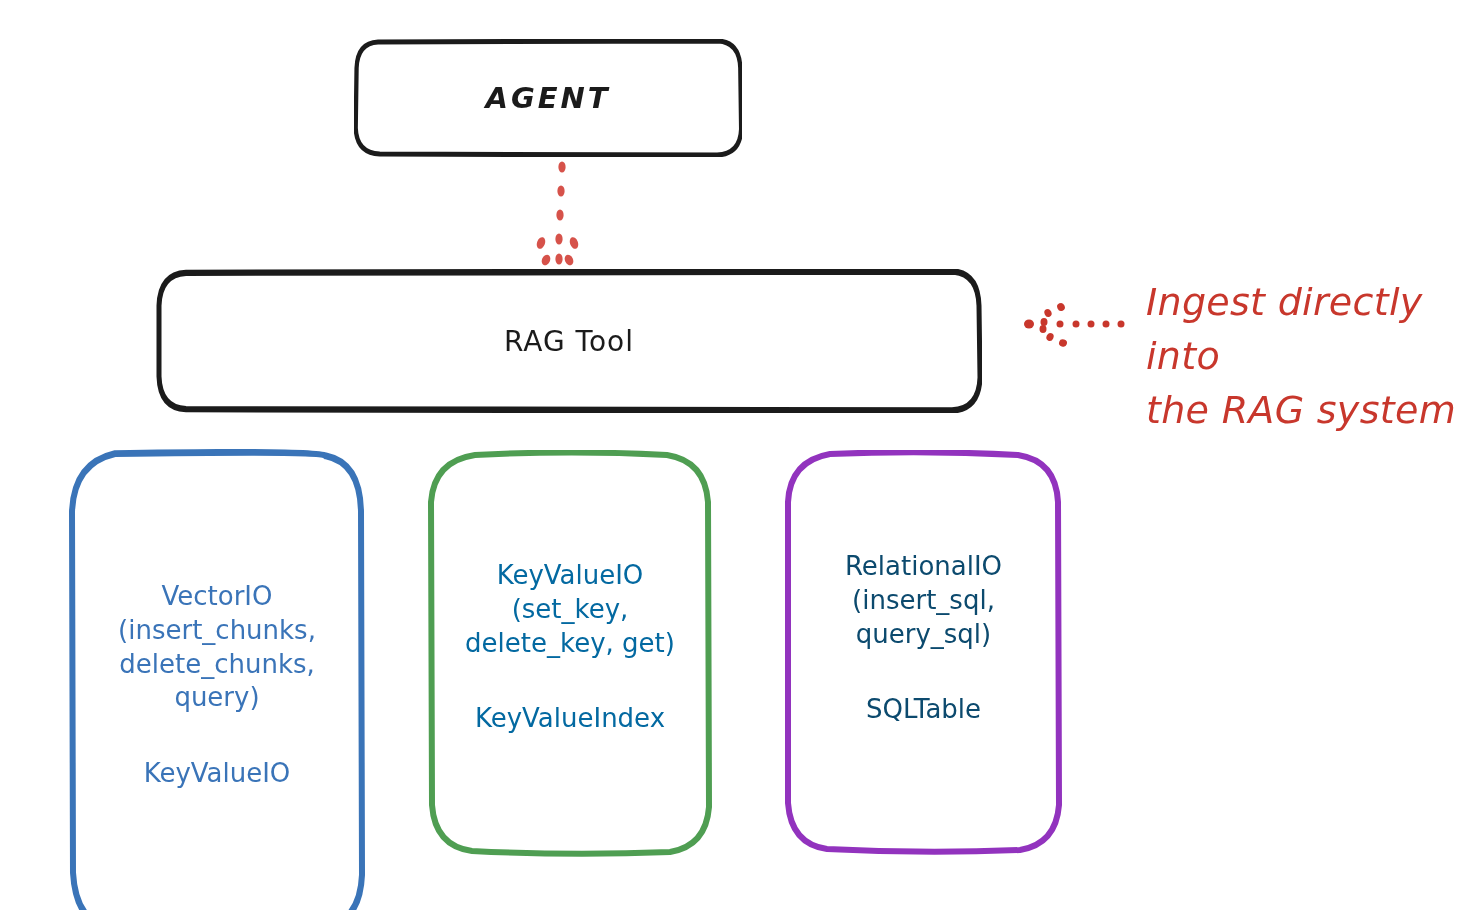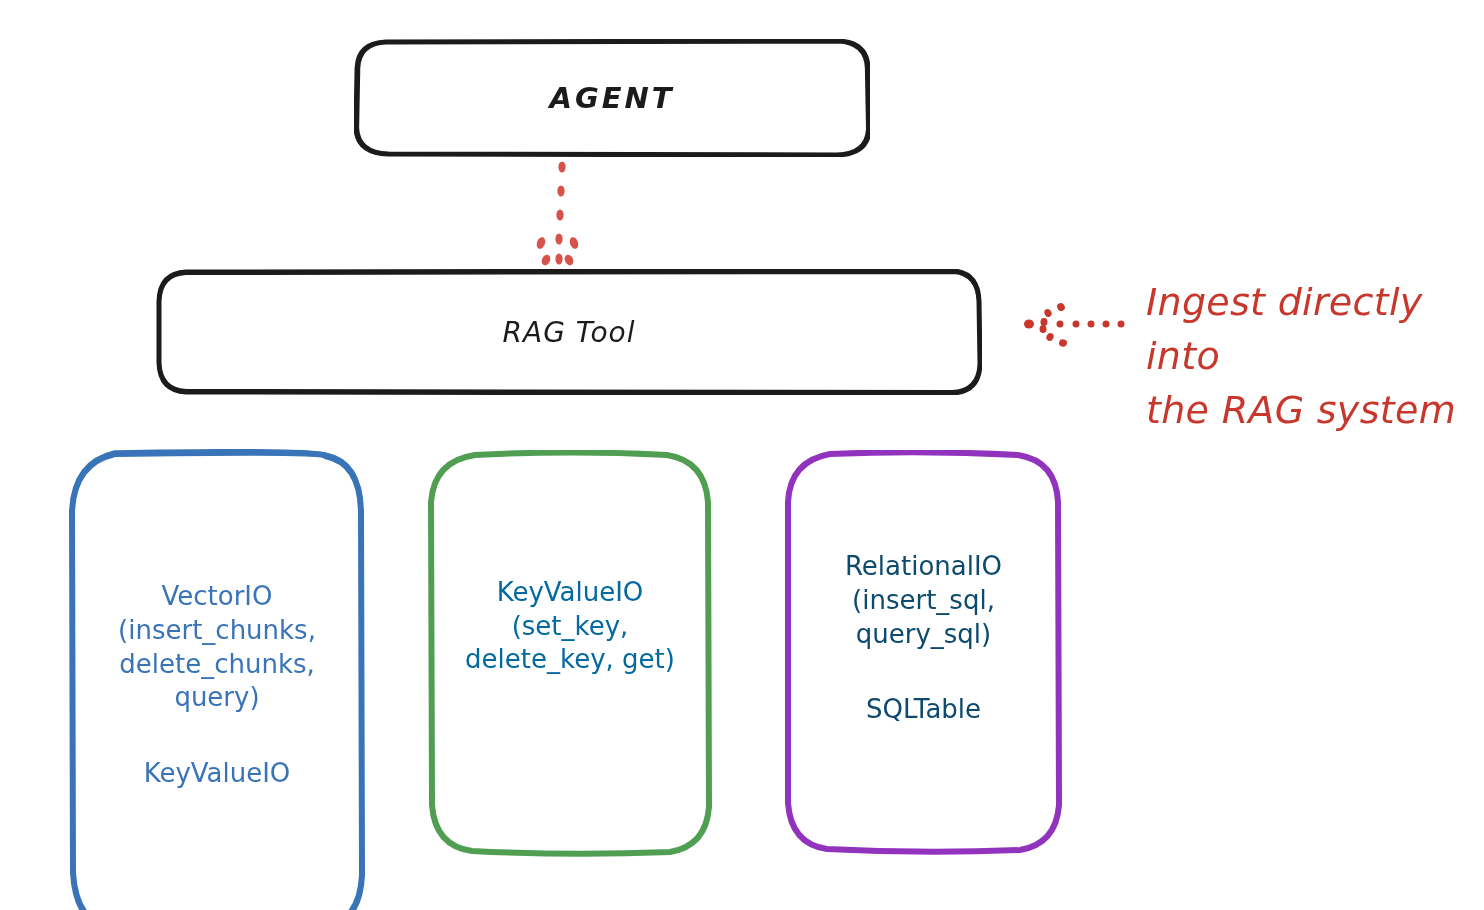--- a/index.html
+++ b/index.html
@@ -41,29 +41,28 @@
     width: 100%;
     display: flex;
     flex-direction: column;
     align-items: center;
   }
 
   
   #agent-node {
     left: 354px;
     top: 39px;
-    width: 516px;
+    width: 388px;
     height: 118px;
   }
   #ragtool-node {
     left: 156px;
     top: 269px;
     width: 826px;
-    height: 126px;
-    font-style: italic;
+    height: 144px;
   }
   .black-label {
     font-family: "DejaVu Sans", sans-serif;
     color: #1b1b1b;
     letter-spacing: 2px;
   }
   #agent-label {
     font-size: 29px;
     font-style: italic;
     font-weight: 600;
@@ -238,20 +237,21 @@
     <div class="svgwrap">
       <svg viewBox="0 0 286 407" preserveAspectRatio="none" width="100%" height="100%">
         <path d="M48 5 Q145 0 240 5 Q278 11 281 52 L282 357 Q279 396 243 402 Q144 406 45 401 Q8 396 5 355 L4 52 Q7 11 48 5 Z" fill="#ffffff" stroke="#4f9e52" stroke-width="6" stroke-linecap="round" stroke-linejoin="round"></path>
       </svg>
     </div>
     <div class="label-stack">
       <div class="leaf-title">KeyValueIO
 (set_key,
 delete_key, get)</div>
       <div class="leaf-gap"></div>
+      <div class="leaf-sub">KeyValueIndex</div>
     </div>
   </div>
 
   <div class="node" id="relational-node">
     <div class="svgwrap">
       <svg viewBox="0 0 279 405" preserveAspectRatio="none" width="100%" height="100%">
         <path d="M46 4 Q140 0 234 5 Q272 11 274 52 L275 355 Q272 394 236 400 Q140 404 43 399 Q7 394 4 353 L4 52 Q6 11 46 4 Z" fill="#ffffff" stroke="#9233be" stroke-width="6" stroke-linecap="round" stroke-linejoin="round"></path>
       </svg>
     </div>
     <div class="label-stack">

